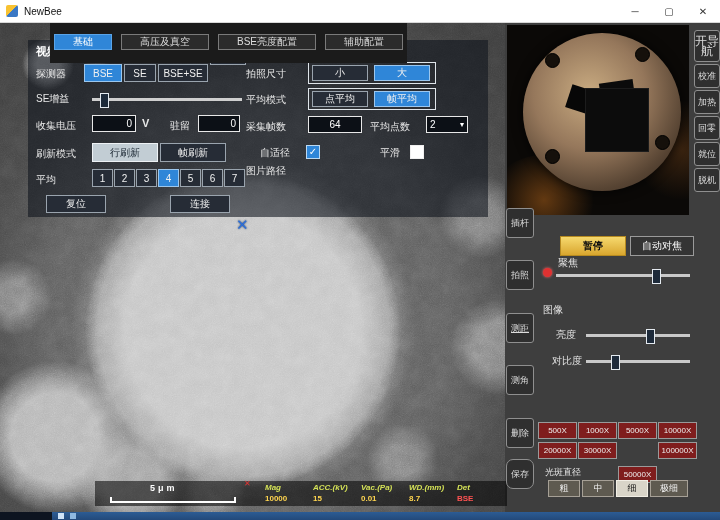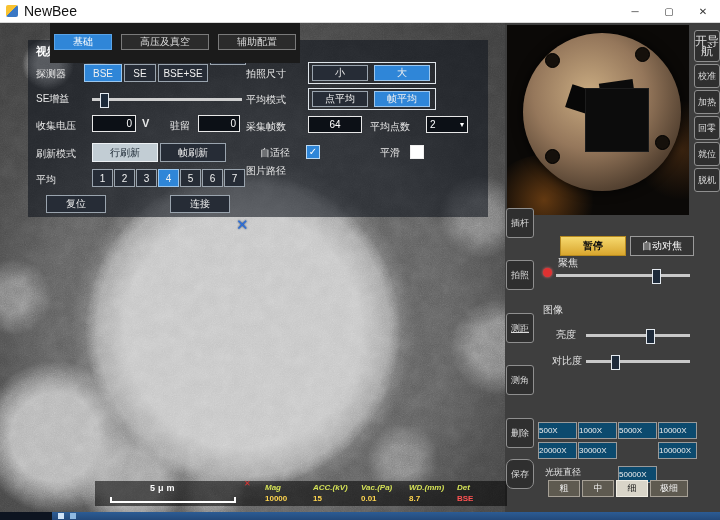--- a/index.html
+++ b/index.html
@@ -5,21 +5,21 @@
   html,body{margin:0;padding:0;background:#222;}
   .screen{position:relative;width:720px;height:520px;overflow:hidden;
     font-family:"Liberation Sans","DejaVu Sans",sans-serif;
     background:#3e3e3e;outline:1px solid #666;}
   .abs{position:absolute;}
 
   
   .titlebar{left:0;top:0;width:720px;height:22px;background:#ffffff;border-bottom:1px solid #d8d8d8;display:flex;align-items:center;z-index:50;}
   .appicon{width:12px;height:12px;margin:0 6px 0 6px;border-radius:2px;
     background:linear-gradient(135deg,#f8c231 0 50%,#3b78c4 50% 100%);}
-  .apptitle{font-size:14px;color:#111;}
+  .apptitle{font-size:10px;color:#111;}
   .wincontrols{margin-left:auto;display:flex;height:100%;}
   .winbtn{width:34px;height:22px;display:flex;align-items:center;justify-content:center;font-size:10px;color:#333;cursor:default;}
 
   
   .tabbar{left:50px;top:22px;height:17px;background:#1b1b1b;display:flex;align-items:flex-start;gap:9px;padding:12px 4px;z-index:40;}
   .tab{height:14px;line-height:14px;font-size:10px;color:#ddd;background:#2b2b2b;border:1px solid #7a7a7a;padding:0 18px;white-space:nowrap;}
   .tab.active{background:#2f86d8;border-color:#5aa4e8;color:#fff;}
 
   
   .sem{left:0;top:22px;width:505px;height:490px;background-color:#454545;z-index:1;
@@ -76,21 +76,21 @@
   .cam-tape1{left:44px;top:62px;width:74px;height:24px;background:#070707;transform:rotate(18deg);}
   .cam-tape2{left:80px;top:48px;width:34px;height:62px;background:#0b0b0b;transform:rotate(-8deg);}
 
   .tool{background:#2f2f2f;border:1px solid #8f8f8f;border-radius:3px;color:#ddd;font-size:9px;display:flex;align-items:center;justify-content:center;text-align:center;line-height:10px;z-index:6;cursor:default;}
 
   .pausebtn{left:560px;top:236px;width:64px;height:18px;background:linear-gradient(#f6d96e,#d9a62e);border:1px solid #b68a20;color:#101010;font-size:10px;font-weight:bold;display:flex;align-items:center;justify-content:center;z-index:6;}
   .afbtn{left:630px;top:236px;width:62px;height:18px;background:#343434;border:1px solid #9a9a9a;color:#fff;font-size:10px;display:flex;align-items:center;justify-content:center;z-index:6;}
   .rlbl{font-size:10px;color:#e4e4e4;z-index:6;}
   .reddot{left:543px;top:268px;width:9px;height:9px;border-radius:50%;background:#e03131;box-shadow:0 0 3px #ff6b6b;z-index:6;}
   .rslider{background:#c9c9c9;height:3px;z-index:6;}
-  .mag{background:#0c4a6e;border:1px solid #9a9a9a;color:#eee;font-size:8px;display:flex;align-items:center;justify-content:flex-start;z-index:6;overflow:hidden;cursor:default;}
+  .mag{background:#7f1d1d;border:1px solid #9a9a9a;color:#eee;font-size:8px;display:flex;align-items:center;justify-content:center;z-index:6;overflow:hidden;cursor:default;}
   .spot{background:#5e5a50;border:1px solid #a6a096;color:#f2f2f2;font-size:9px;display:flex;align-items:center;justify-content:center;z-index:6;cursor:default;}
   .spot.active{background:#d9d5c9;color:#111;border-color:#f2efe6;}
 
   
   .taskbar{left:0;top:512px;width:720px;height:8px;background:linear-gradient(#2c5c94,#23497a);z-index:50;}
   .taskbar .start{position:absolute;left:0;top:0;width:52px;height:8px;background:#0d1420;}
   .tbicon{position:absolute;top:1px;width:6px;height:6px;}
 </style>
 </head>
 <body>
@@ -353,20 +353,21 @@
     <div class="abs checkbox checked" style="left:278px;top:105px;"><span>✓</span></div>
     <div class="abs lbl" style="left:352px;top:106px;">平滑</div>
     <div class="abs checkbox" style="left:382px;top:105px;"></div>
 
     <div class="abs lbl" style="left:218px;top:124px;">图片路径</div>
   </div>
 
   <div class="abs tabbar">
     <div class="tab active"><span>基础</span></div>
     <div class="tab"><span>高压及真空</span></div>
+    <div class="tab"><span>BSE亮度配置</span></div>
     <div class="tab"><span>辅助配置</span></div>
   </div>
 
   <div class="abs titlebar">
     <div class="appicon"></div>
     <div class="apptitle">NewBee</div>
     <div class="wincontrols">
       <div class="winbtn">
           <span>─</span>
         </div>

